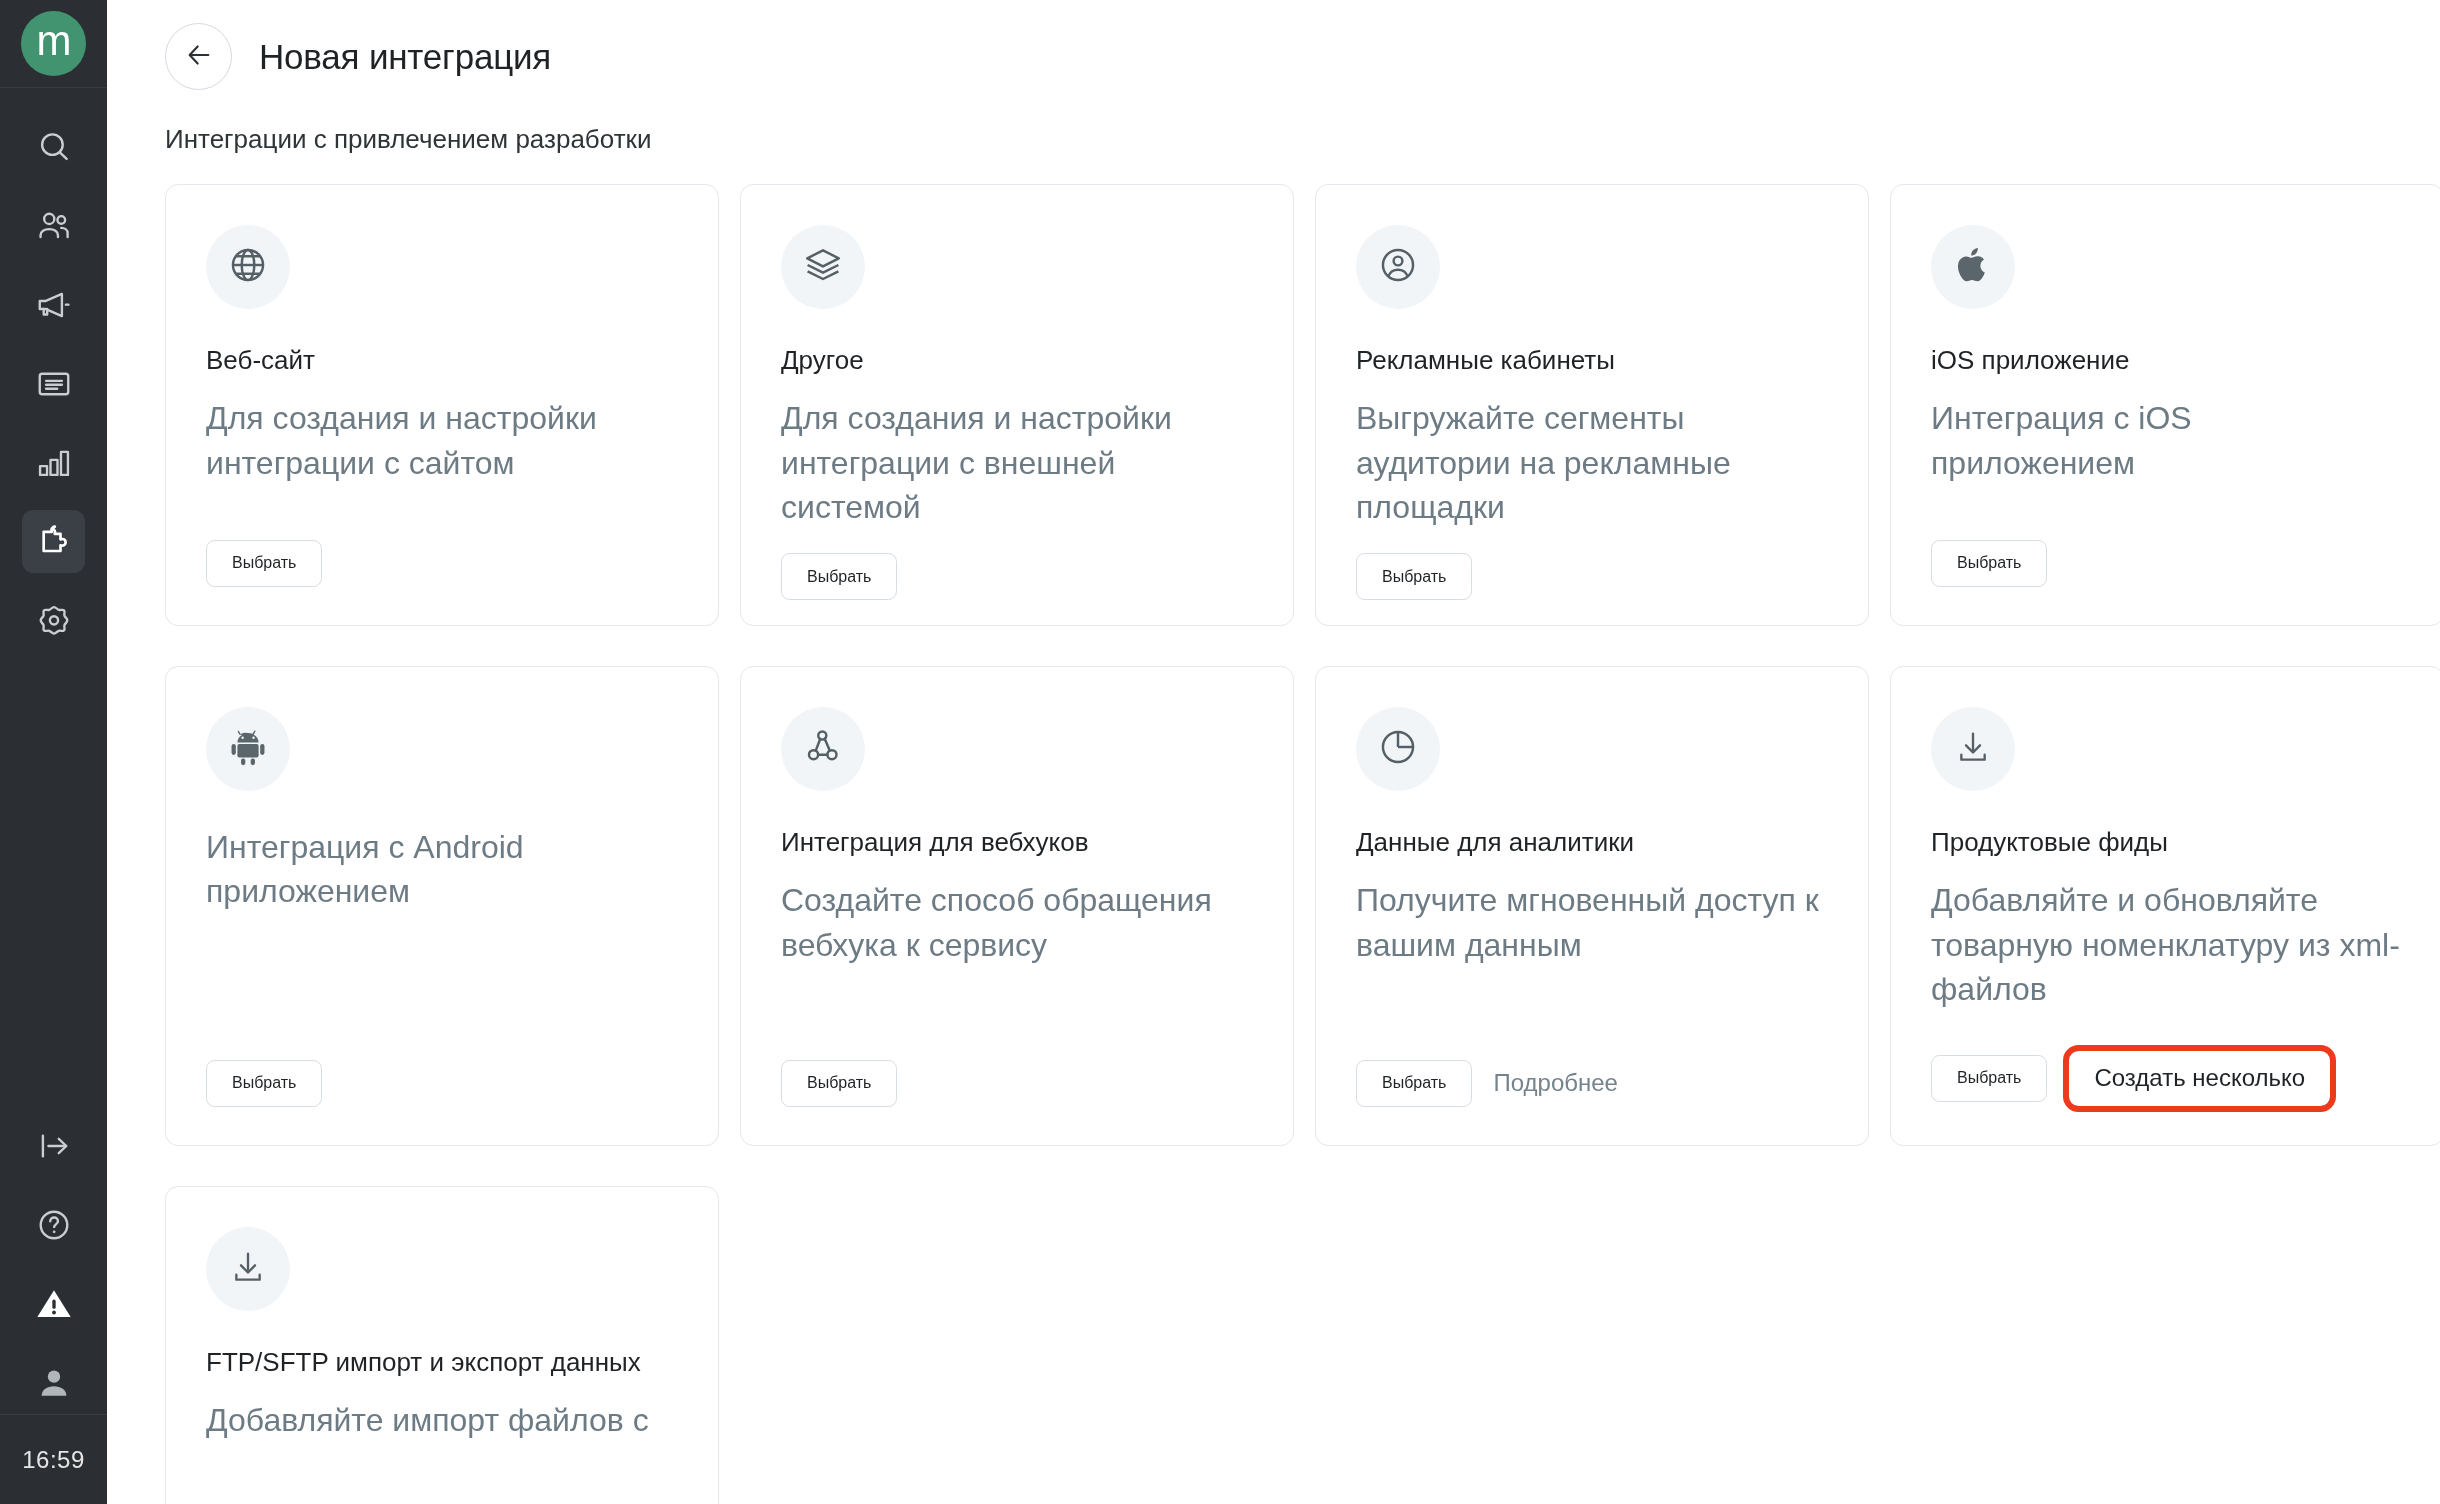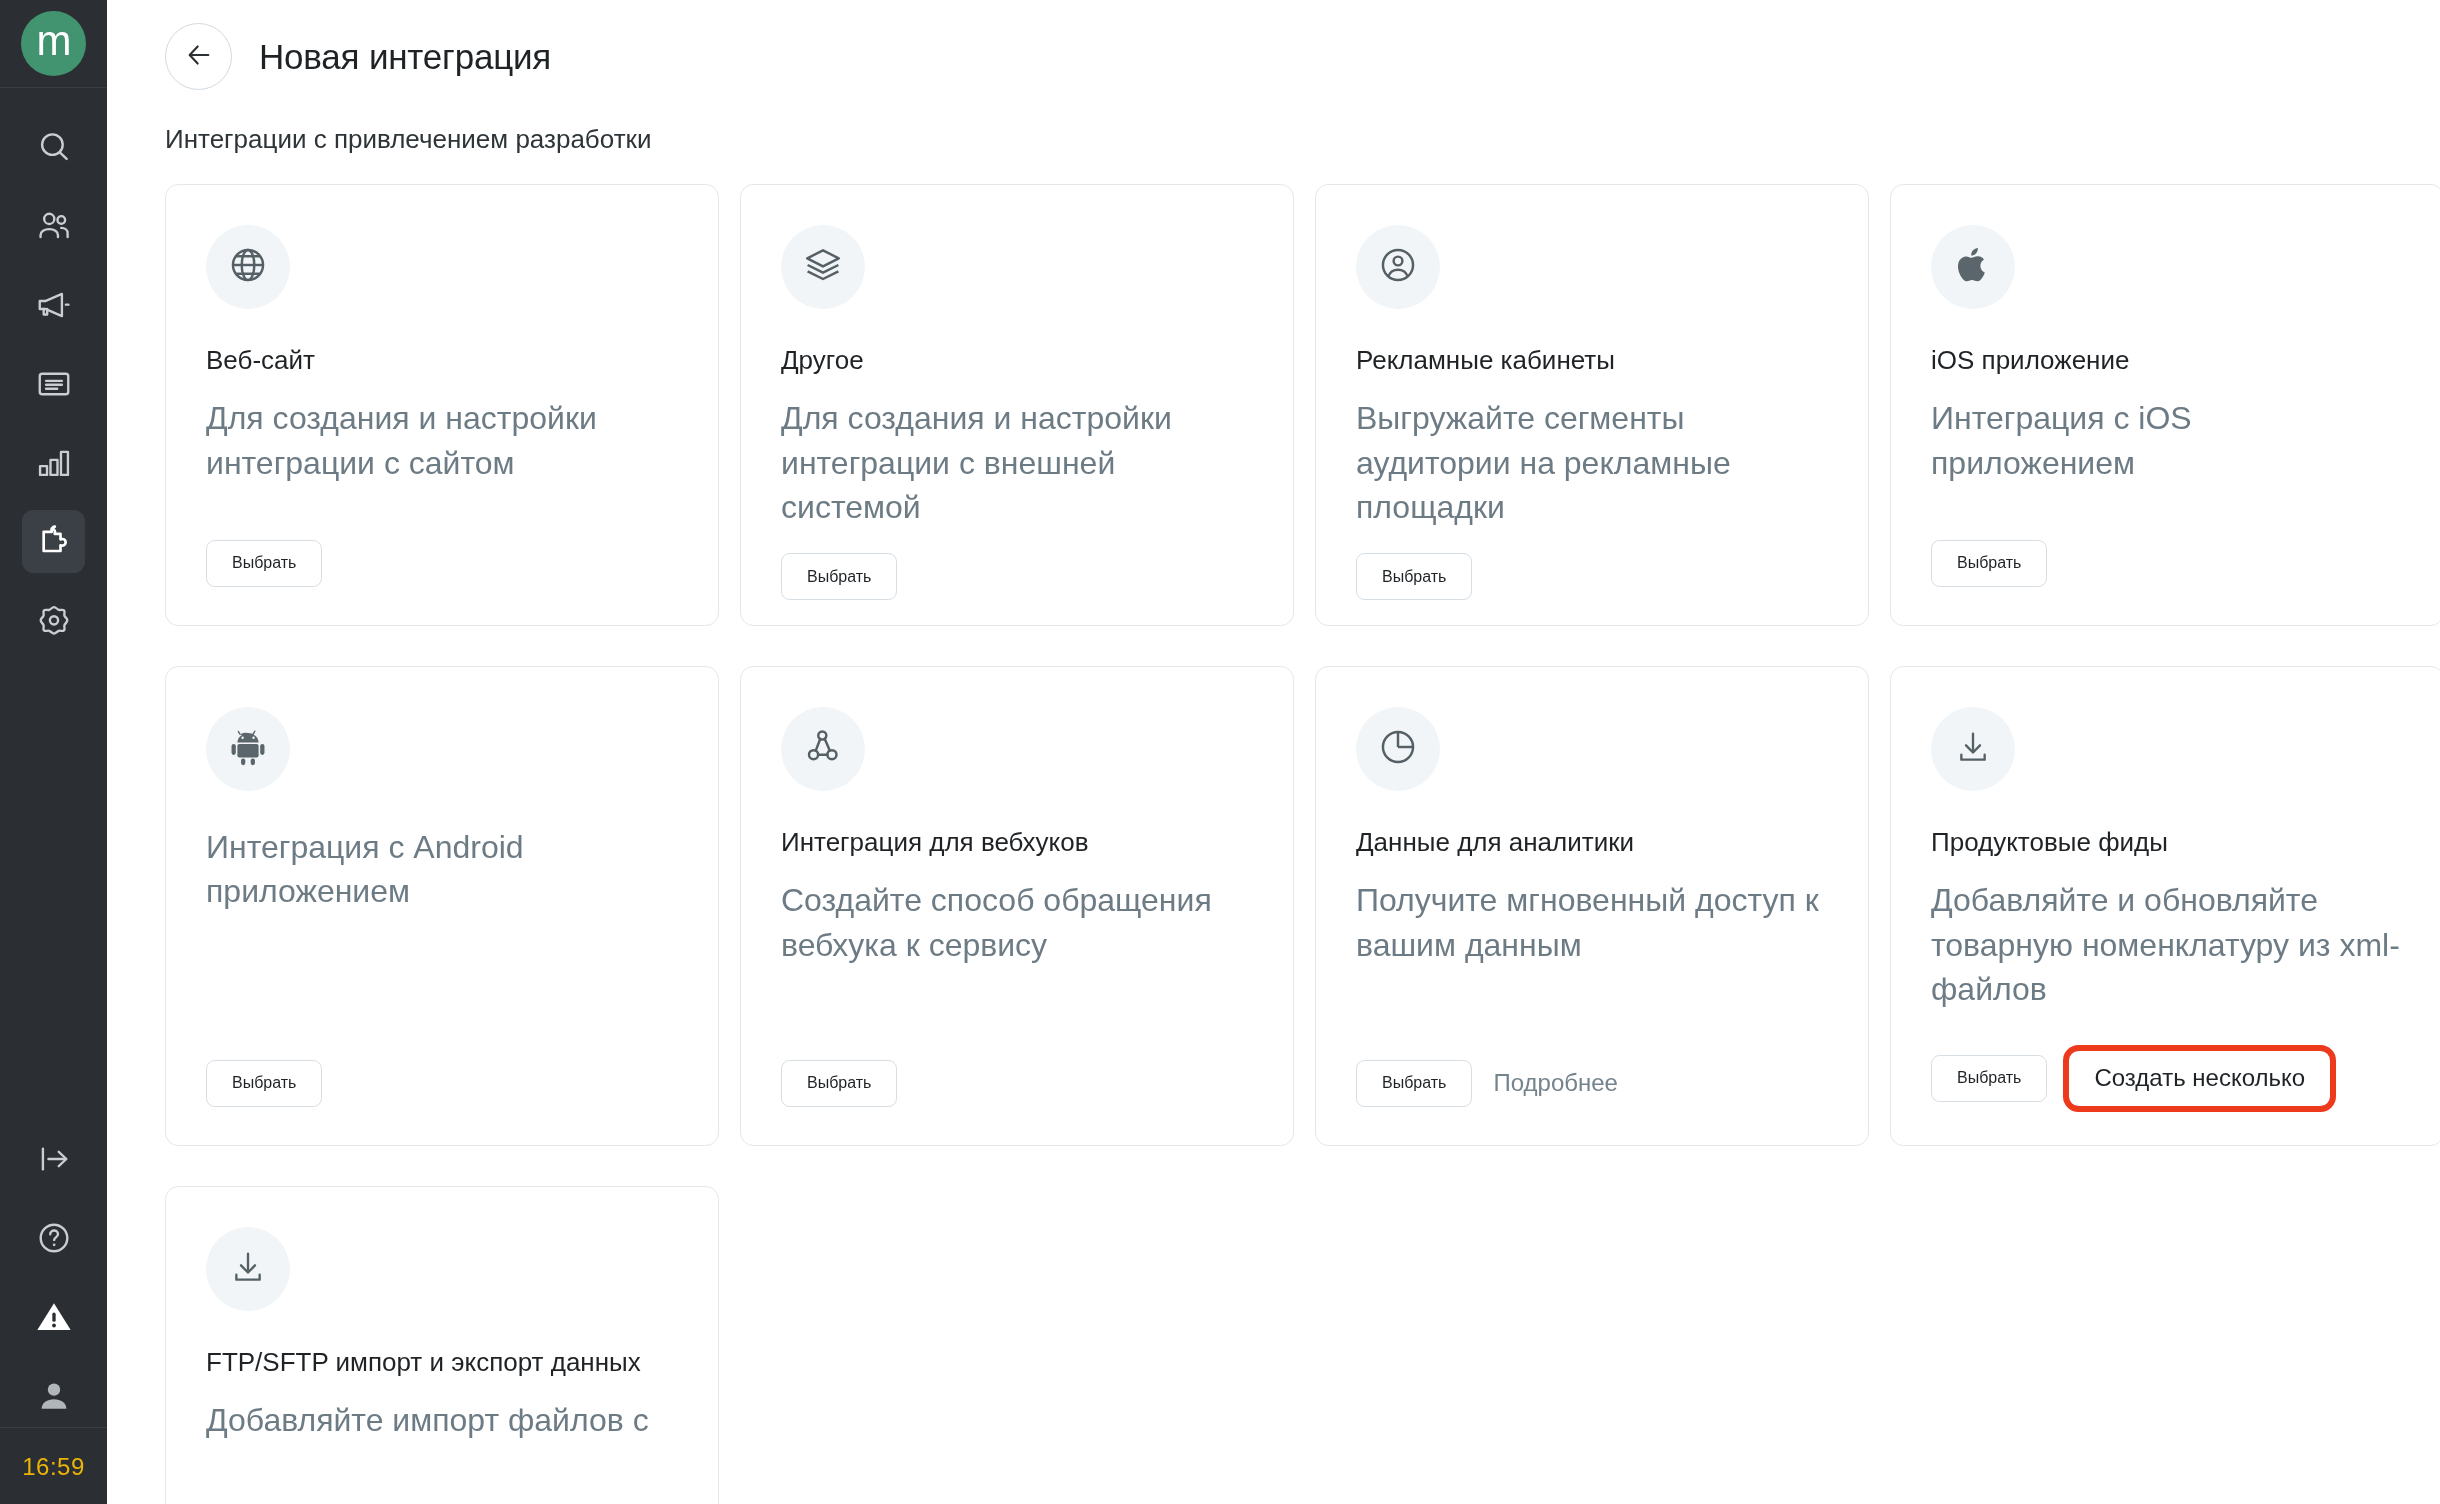--- a/index.html
+++ b/index.html
@@ -58,24 +58,24 @@
   .sb-item.active { background: #3b4046; }
   .sb-item svg { display: block; }
   .sb-bottom {
     position: absolute;
     bottom: 0; left: 0;
     width: 107px;
     display: flex; flex-direction: column; align-items: center;
   }
   .sb-clock {
     width: 107px;
-    height: 78px;
+    height: 91px;
     border-top: 1px solid #3a3e43;
     display: flex; align-items: center; justify-content: center;
-    color: #eab308;
+    color: #e5e5e5;
     font-size: 24px;
     letter-spacing: 0.5px;
   }
 
   
   .main {
     flex: 1;
     height: 1505px;
     background: #ffffff;
     overflow: hidden;

